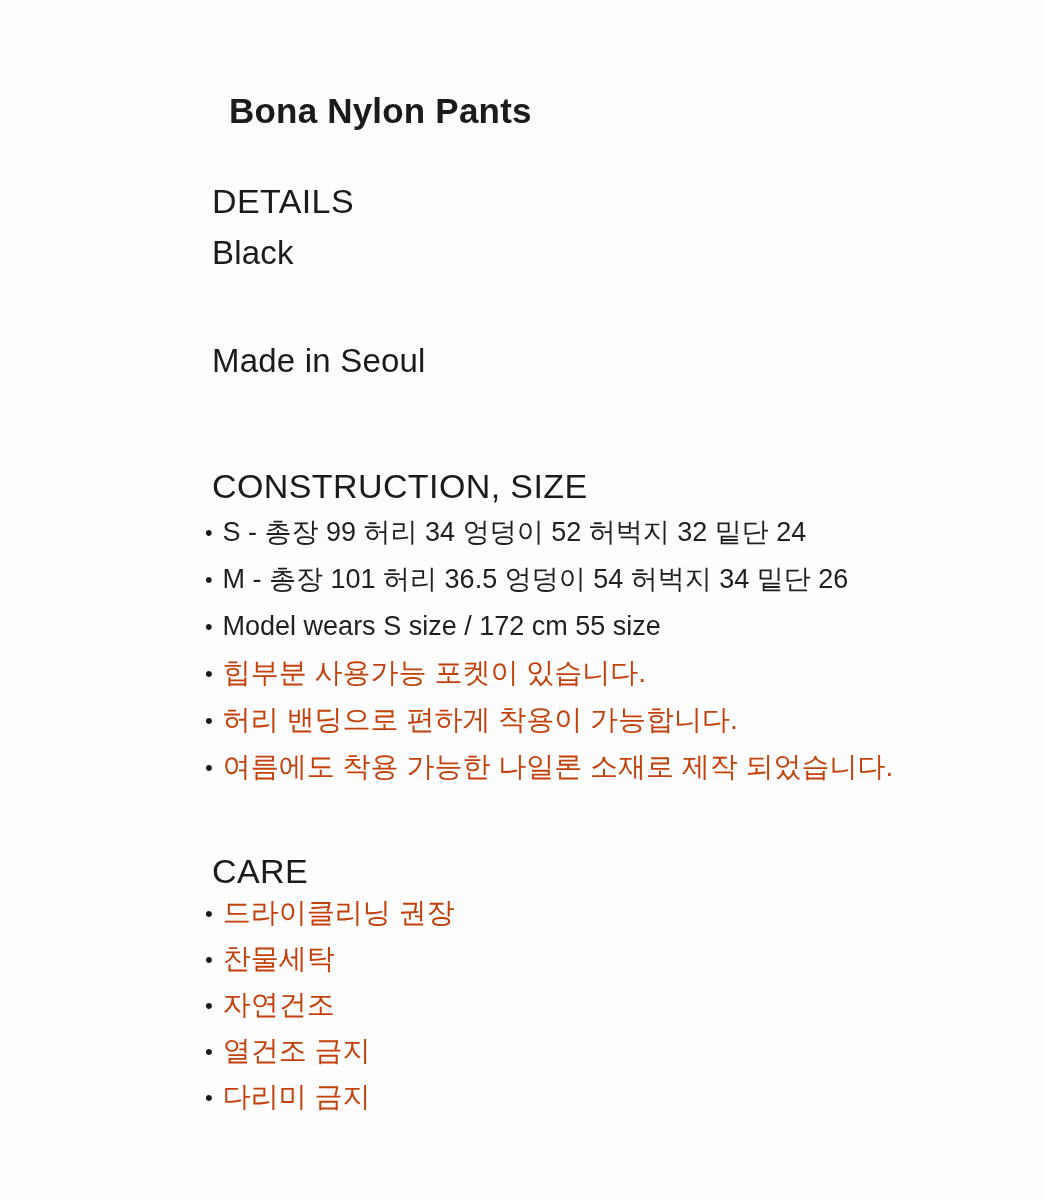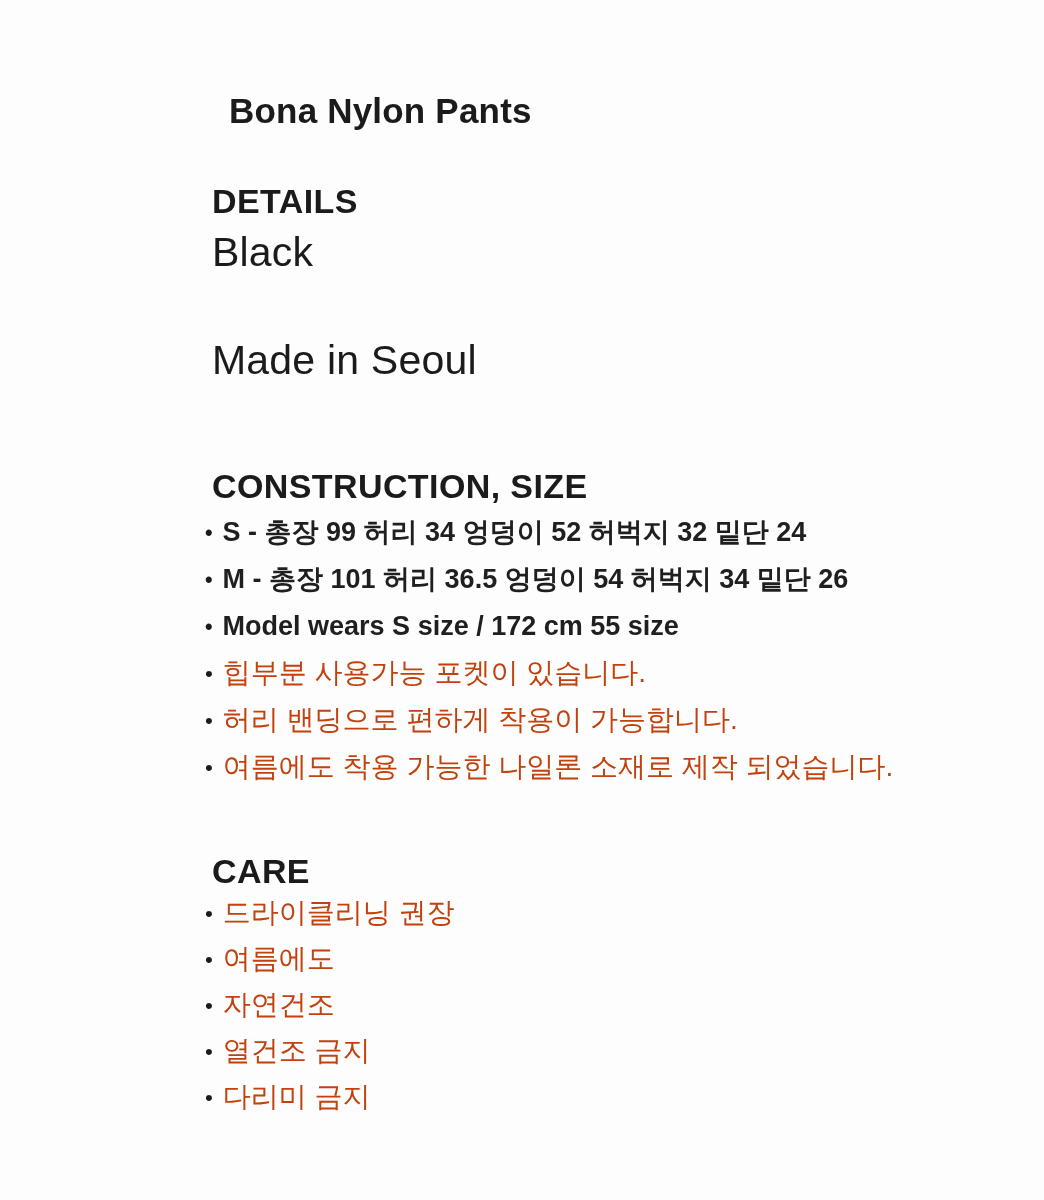--- a/index.html
+++ b/index.html
@@ -23,35 +23,35 @@
   }
   .title {
     font-size: 35px;
     font-weight: 600;
     line-height: 1.0;
     margin: 17px;
     letter-spacing: 0.2px;
   }
   .heading {
     font-size: 34px;
-    font-weight: 700;
+    font-weight: 400;
     line-height: 1.0;
     margin: 0;
     letter-spacing: 0.4px;
   }
   .sec-details  { margin-top: 56px; }
   .sec-origin   { margin-top: 63px; }
   .sec-construction { margin-top: 86px; }
   .sec-care     { margin-top: 63px; }
 
   .plain-lines {
     margin-top: 12px;
   }
   .plain-line {
-    font-size: 41px;
+    font-size: 33px;
     font-weight: 500;
     line-height: 45px;
     letter-spacing: 0.2px;
   }
 
   ul.bullets {
     list-style: none;
     margin: 6px 0 0 0;
     padding: 0;
   }
@@ -67,21 +67,21 @@
     margin-right: 10px;
     font-size: 0.8em;
     vertical-align: 1px;
     color: #1b1b1b;
   }
   .sec-care ul.bullets { margin-top: 2px; }
   .sec-care ul.bullets li { line-height: 45px; }
 
   li.latin {
     font-size: 27px;
-    font-weight: 700;
+    font-weight: 400;
     color: #1f1f1f;
   }
   li.kr {
     font-size: 28px;
     font-weight: 500;
     color: #c2410c;
   }
 </style>
 </head>
 <body>
@@ -112,20 +112,20 @@
       <li class="kr">힙부분 사용가능 포켓이 있습니다.</li>
       <li class="kr">허리 밴딩으로 편하게 착용이 가능합니다.</li>
       <li class="kr">여름에도 착용 가능한 나일론 소재로 제작 되었습니다.</li>
     </ul>
   </section>
 
   <section class="sec-care">
     <h2 class="heading">CARE</h2>
     <ul class="bullets">
       <li class="kr">드라이클리닝 권장</li>
-      <li class="kr">여름에도</li>
+      <li class="kr">찬물세탁</li>
       <li class="kr">자연건조</li>
       <li class="kr">열건조 금지</li>
       <li class="kr">다리미 금지</li>
     </ul>
   </section>
 
 </div>
 
 </body></html>

